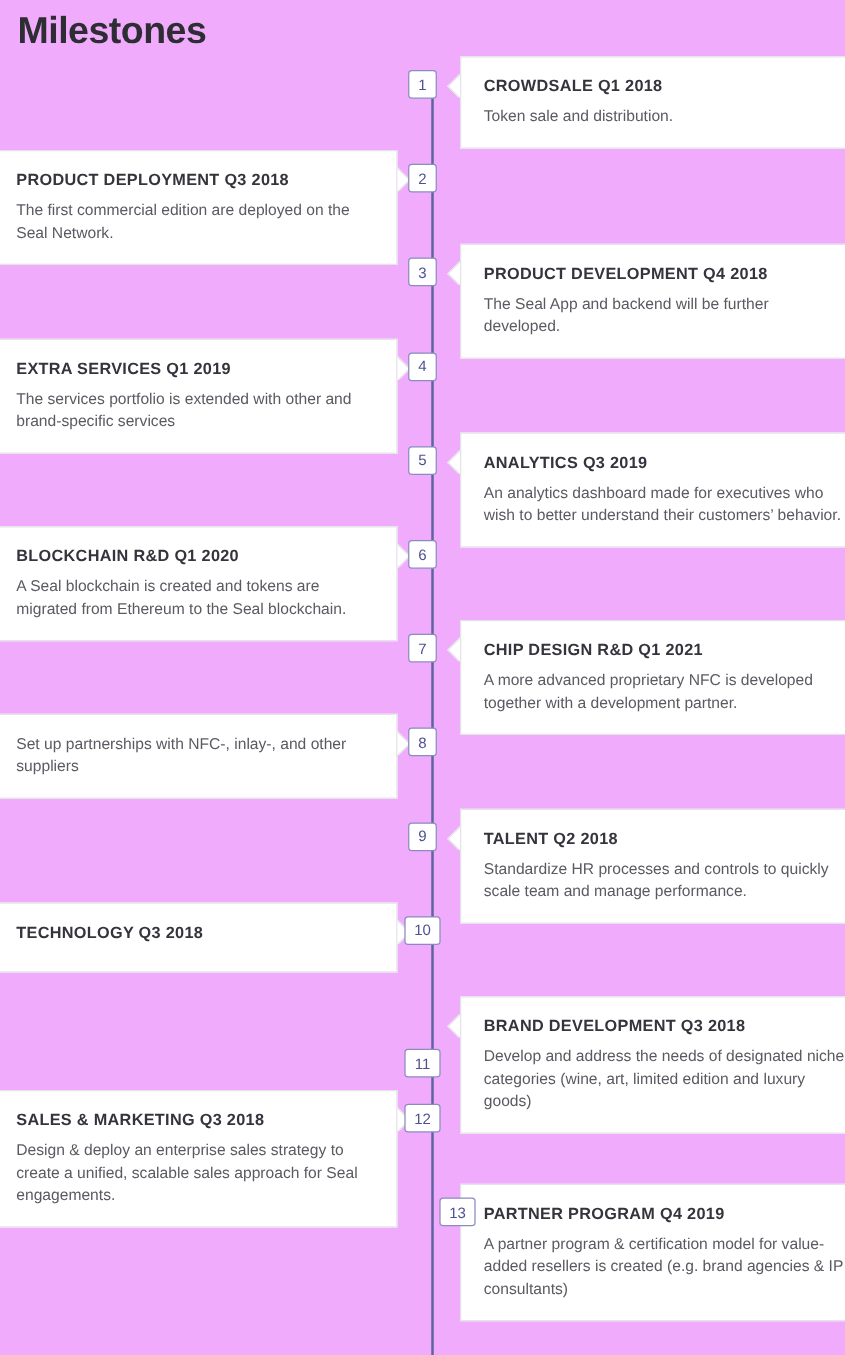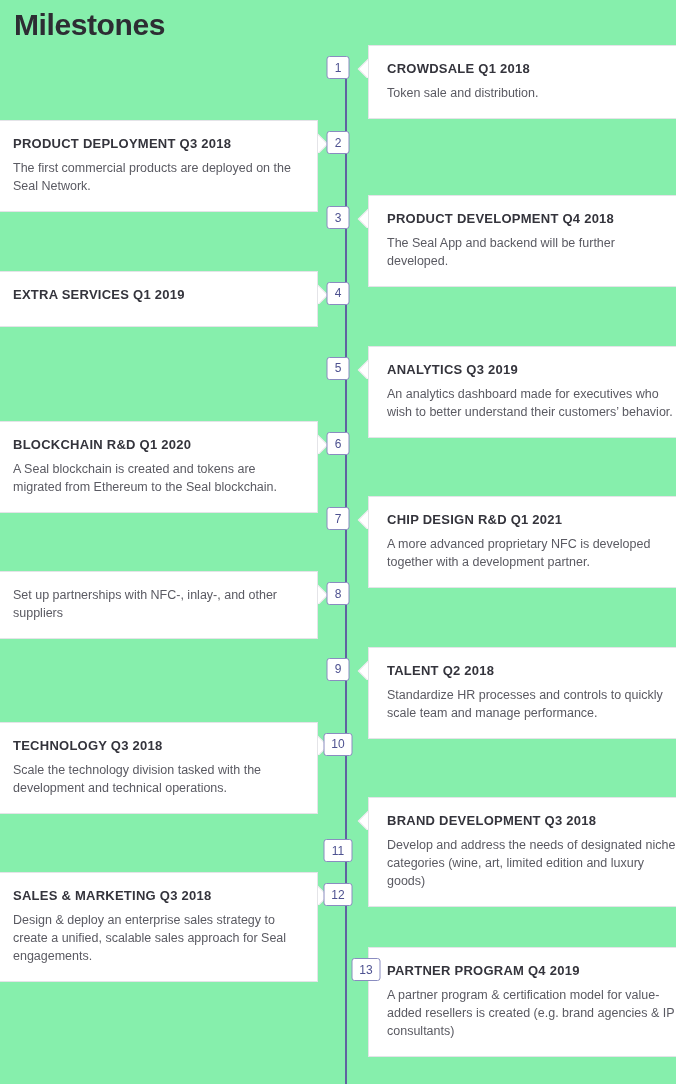--- a/index.html
+++ b/index.html
@@ -10,21 +10,21 @@
     height: 1084px;
     background: #ffffff;
     font-family: "Liberation Sans", sans-serif;
   }
 
   .page {
     position: relative;
     width: 676px;
     height: 1084px;
     overflow: hidden;
-    background: #86efac;
+    background: #f0abfc;
   }
 
   
   .page-title {
     position: absolute;
     left: 14px;
     top: 6px;
     font-size: 30px;
     font-weight: 700;
     letter-spacing: -0.4px;
@@ -144,32 +144,33 @@
   <div class="marker" style="top: 56px;">1</div>
       <div class="card right" style="top: 45px;">
         <span class="notch"></span>
         <div class="card-title">CROWDSALE Q1 2018</div>
         <div class="card-desc">Token sale and distribution.</div>
       </div>
       <div class="marker" style="top: 131.2px;">2</div>
       <div class="card left" style="top: 120.2px;">
         <span class="notch"></span>
         <div class="card-title">PRODUCT DEPLOYMENT Q3 2018</div>
-        <div class="card-desc">The first commercial products are deployed on the Seal Network.</div>
+        <div class="card-desc">The first commercial edition are deployed on the Seal Network.</div>
       </div>
       <div class="marker" style="top: 206.4px;">3</div>
       <div class="card right" style="top: 195.4px;">
         <span class="notch"></span>
         <div class="card-title">PRODUCT DEVELOPMENT Q4 2018</div>
         <div class="card-desc">The Seal App and backend will be further developed.</div>
       </div>
       <div class="marker" style="top: 281.6px;">4</div>
       <div class="card left" style="top: 270.6px;">
         <span class="notch"></span>
         <div class="card-title">EXTRA SERVICES Q1 2019</div>
+        <div class="card-desc">The services portfolio is extended with other and brand-specific services</div>
       </div>
       <div class="marker" style="top: 356.8px;">5</div>
       <div class="card right" style="top: 345.8px;">
         <span class="notch"></span>
         <div class="card-title">ANALYTICS Q3 2019</div>
         <div class="card-desc">An analytics dashboard made for executives who wish to better understand their customers’ behavior.</div>
       </div>
       <div class="marker" style="top: 432px;">6</div>
       <div class="card left" style="top: 421px;">
         <span class="notch"></span>
@@ -190,21 +191,20 @@
       <div class="marker" style="top: 657.6px;">9</div>
       <div class="card right" style="top: 646.6px;">
         <span class="notch"></span>
         <div class="card-title">TALENT Q2 2018</div>
         <div class="card-desc">Standardize HR processes and controls to quickly scale team and manage performance.</div>
       </div>
       <div class="marker wide" style="top: 732.8px;">10</div>
       <div class="card left" style="top: 721.8px;">
         <span class="notch"></span>
         <div class="card-title">TECHNOLOGY Q3 2018</div>
-        <div class="card-desc">Scale the technology division tasked with the development and technical operations.</div>
       </div>
       <div class="marker wide" style="top: 796px; margin-top: 43px;">11</div>
       <div class="card right" style="top: 797px;">
         <span class="notch"></span>
         <div class="card-title">BRAND DEVELOPMENT Q3 2018</div>
         <div class="card-desc">Develop and address the needs of designated niche categories (wine, art, limited edition and luxury goods)</div>
       </div>
       <div class="marker wide" style="top: 883.2px;">12</div>
       <div class="card left" style="top: 872.2px;">
         <span class="notch"></span>

